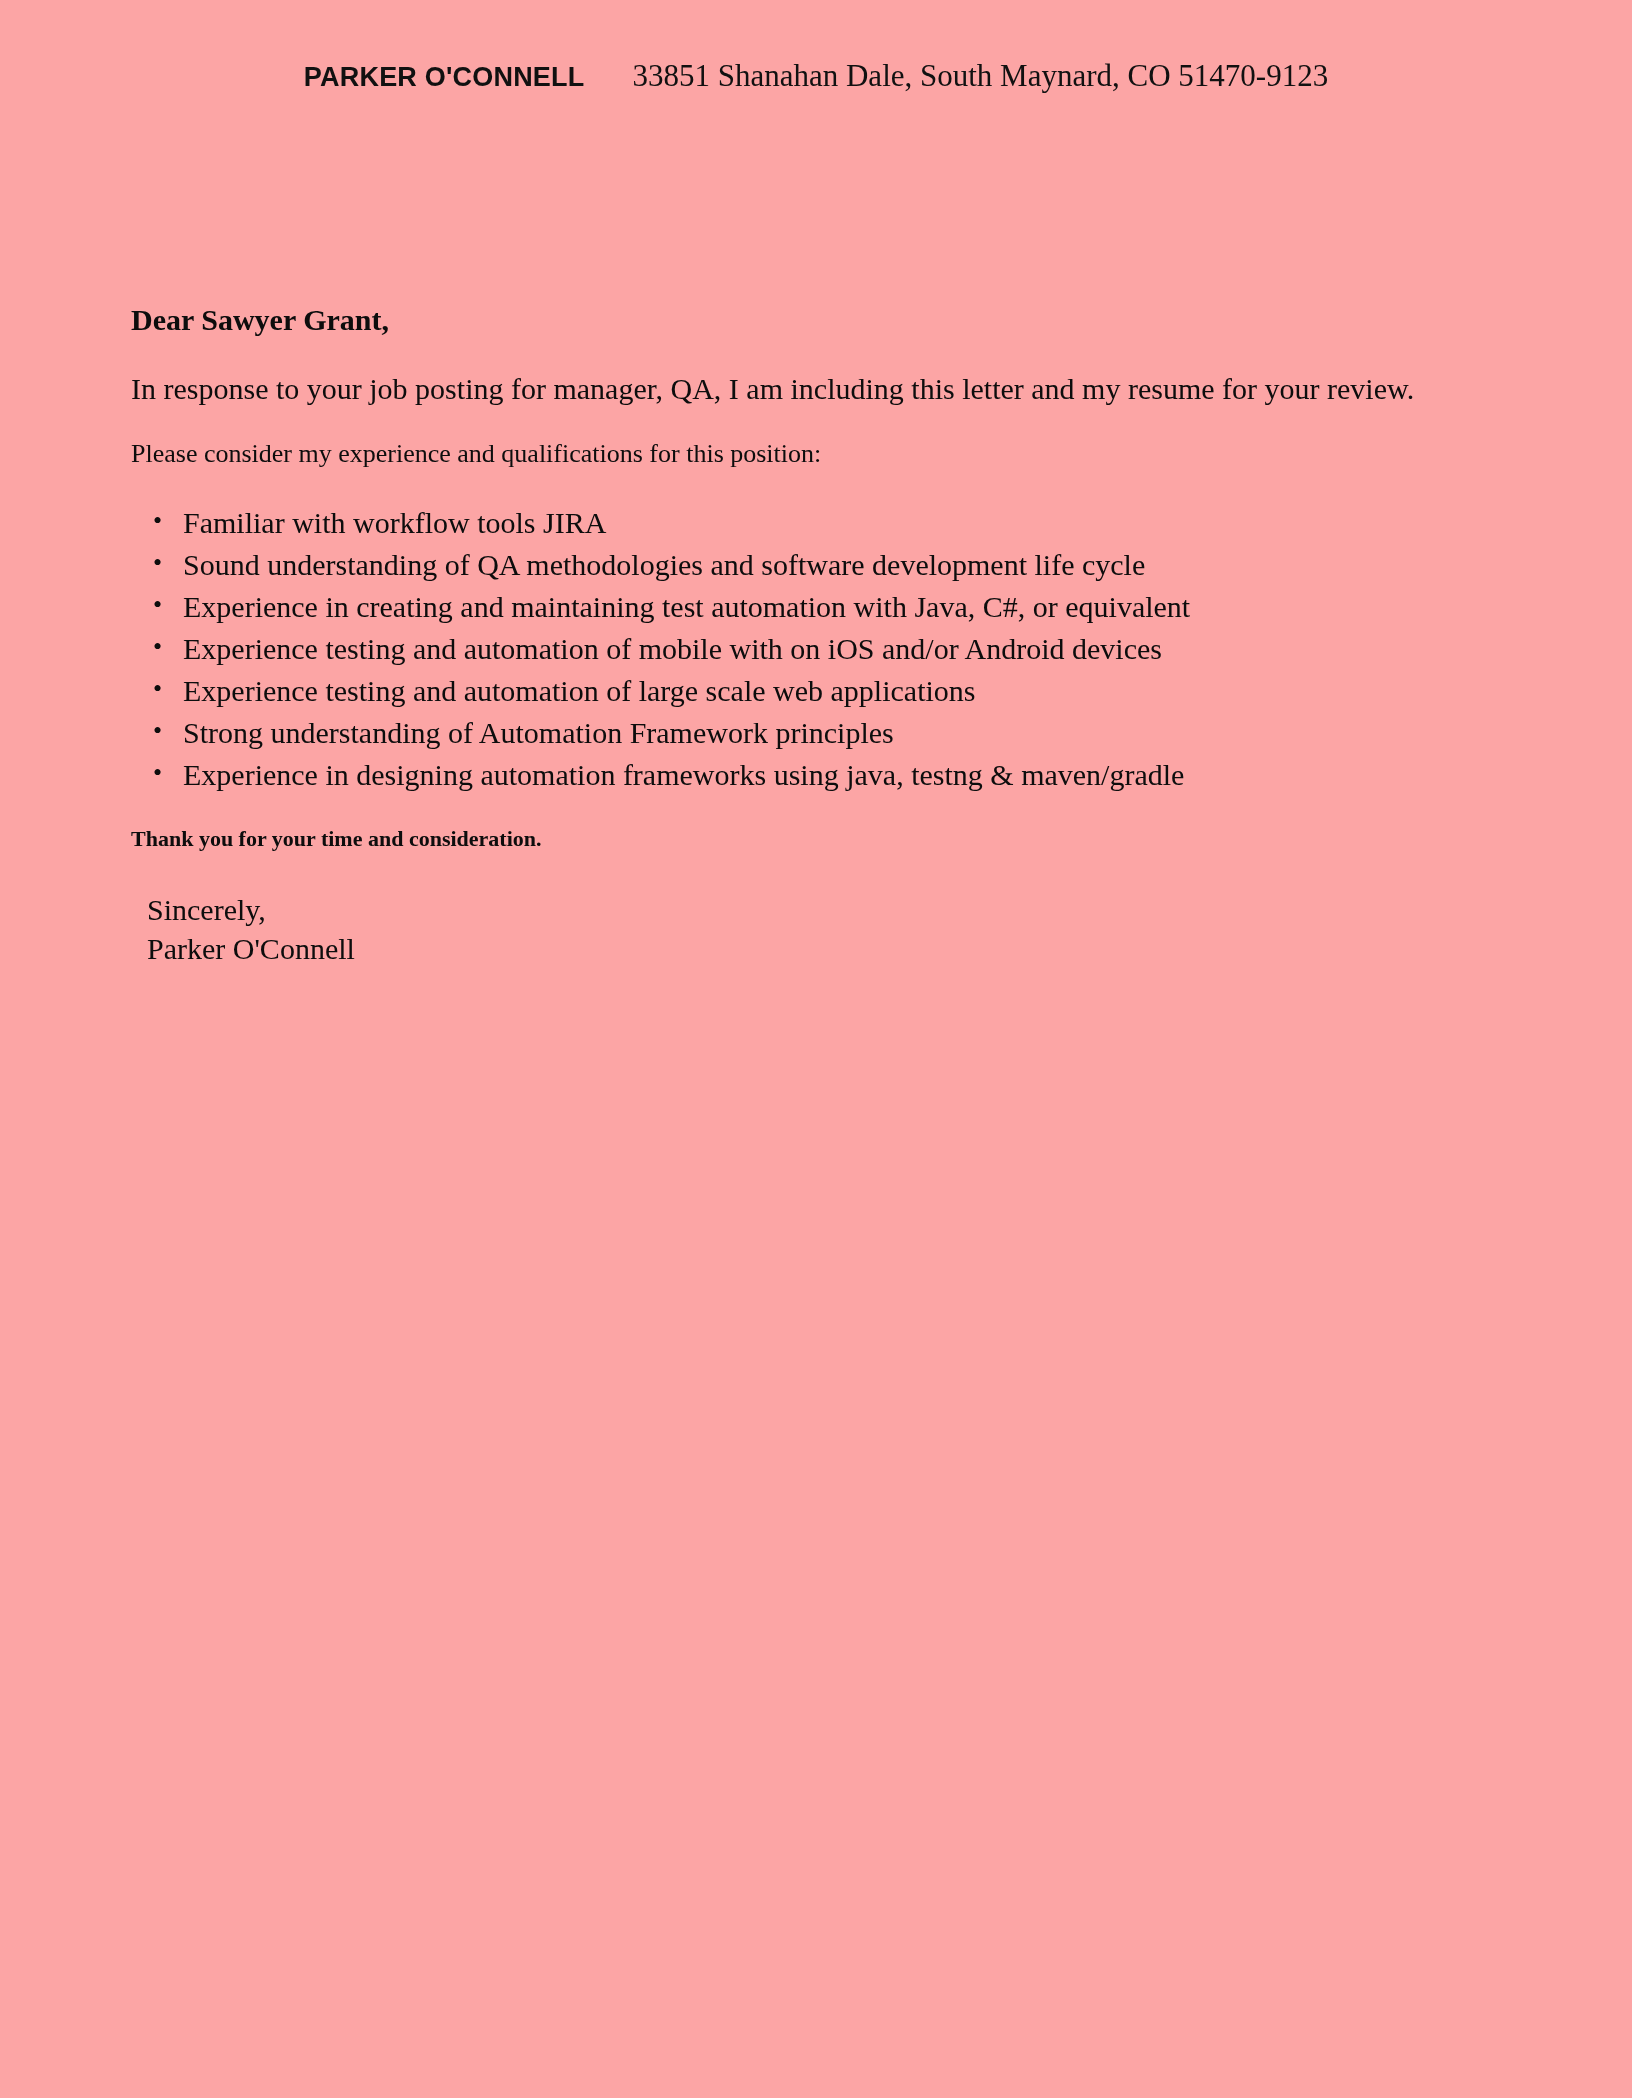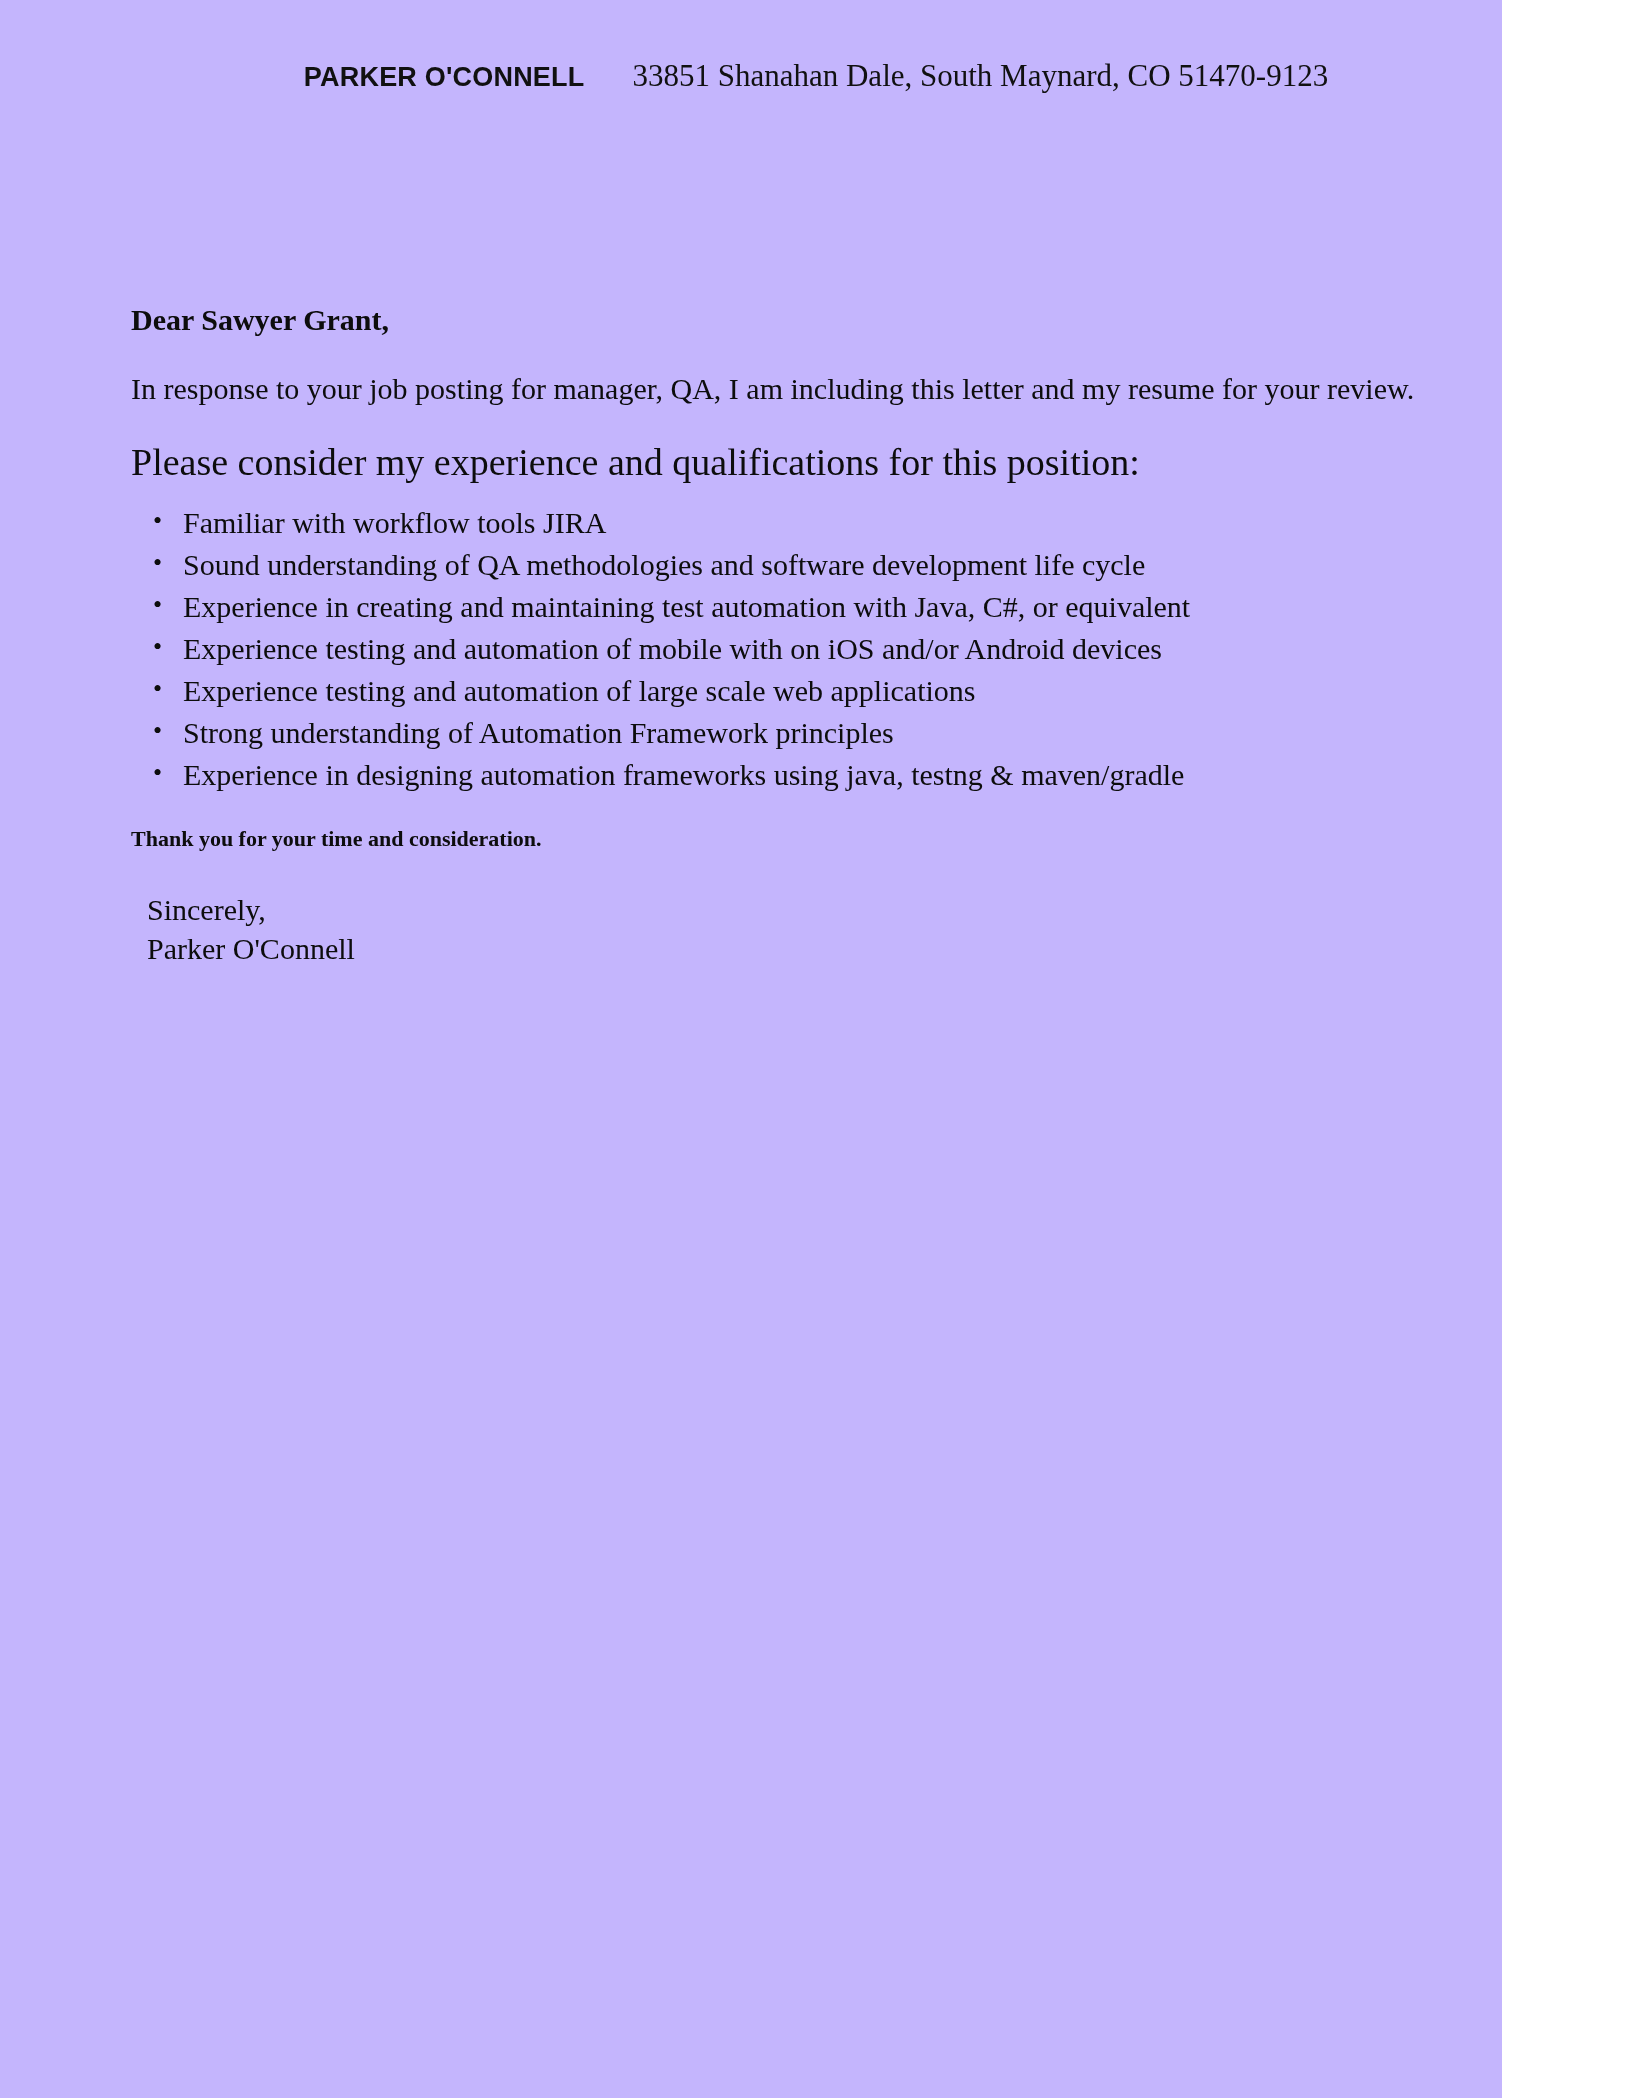--- a/index.html
+++ b/index.html
@@ -10,23 +10,23 @@
   body {
     width: 1632px;
     height: 2098px;
     font-family: "Liberation Serif", "DejaVu Serif", serif;
     color: #0d0d0d;
     -webkit-font-smoothing: antialiased;
   }
 
   .page {
     position: relative;
-    width: 1502px;
+    width: 1632px;
     height: 2098px;
-    background: #c4b5fd;
+    background: #fca5a5;
     box-sizing: border-box;
     overflow: hidden;
   }
 
   
   .letterhead {
     position: absolute;
     top: 58px;
     left: 0;
     width: 1632px;
@@ -69,23 +69,23 @@
   }
 
   .para {
     font-size: 30px;
     line-height: 1.33;
     margin: 0 0 28px 0;
     text-align: left;
   }
 
   .intro-line {
-    font-size: 38px;
+    font-size: 26px;
     line-height: 1.33;
-    margin: 0 0 16px 0;
+    margin: 0 0 32px 0;
   }
 
   ul.quals {
     list-style: none;
     margin: 0 0 30px 0;
     padding: 0;
   }
   ul.quals li {
     position: relative;
     font-size: 30px;

